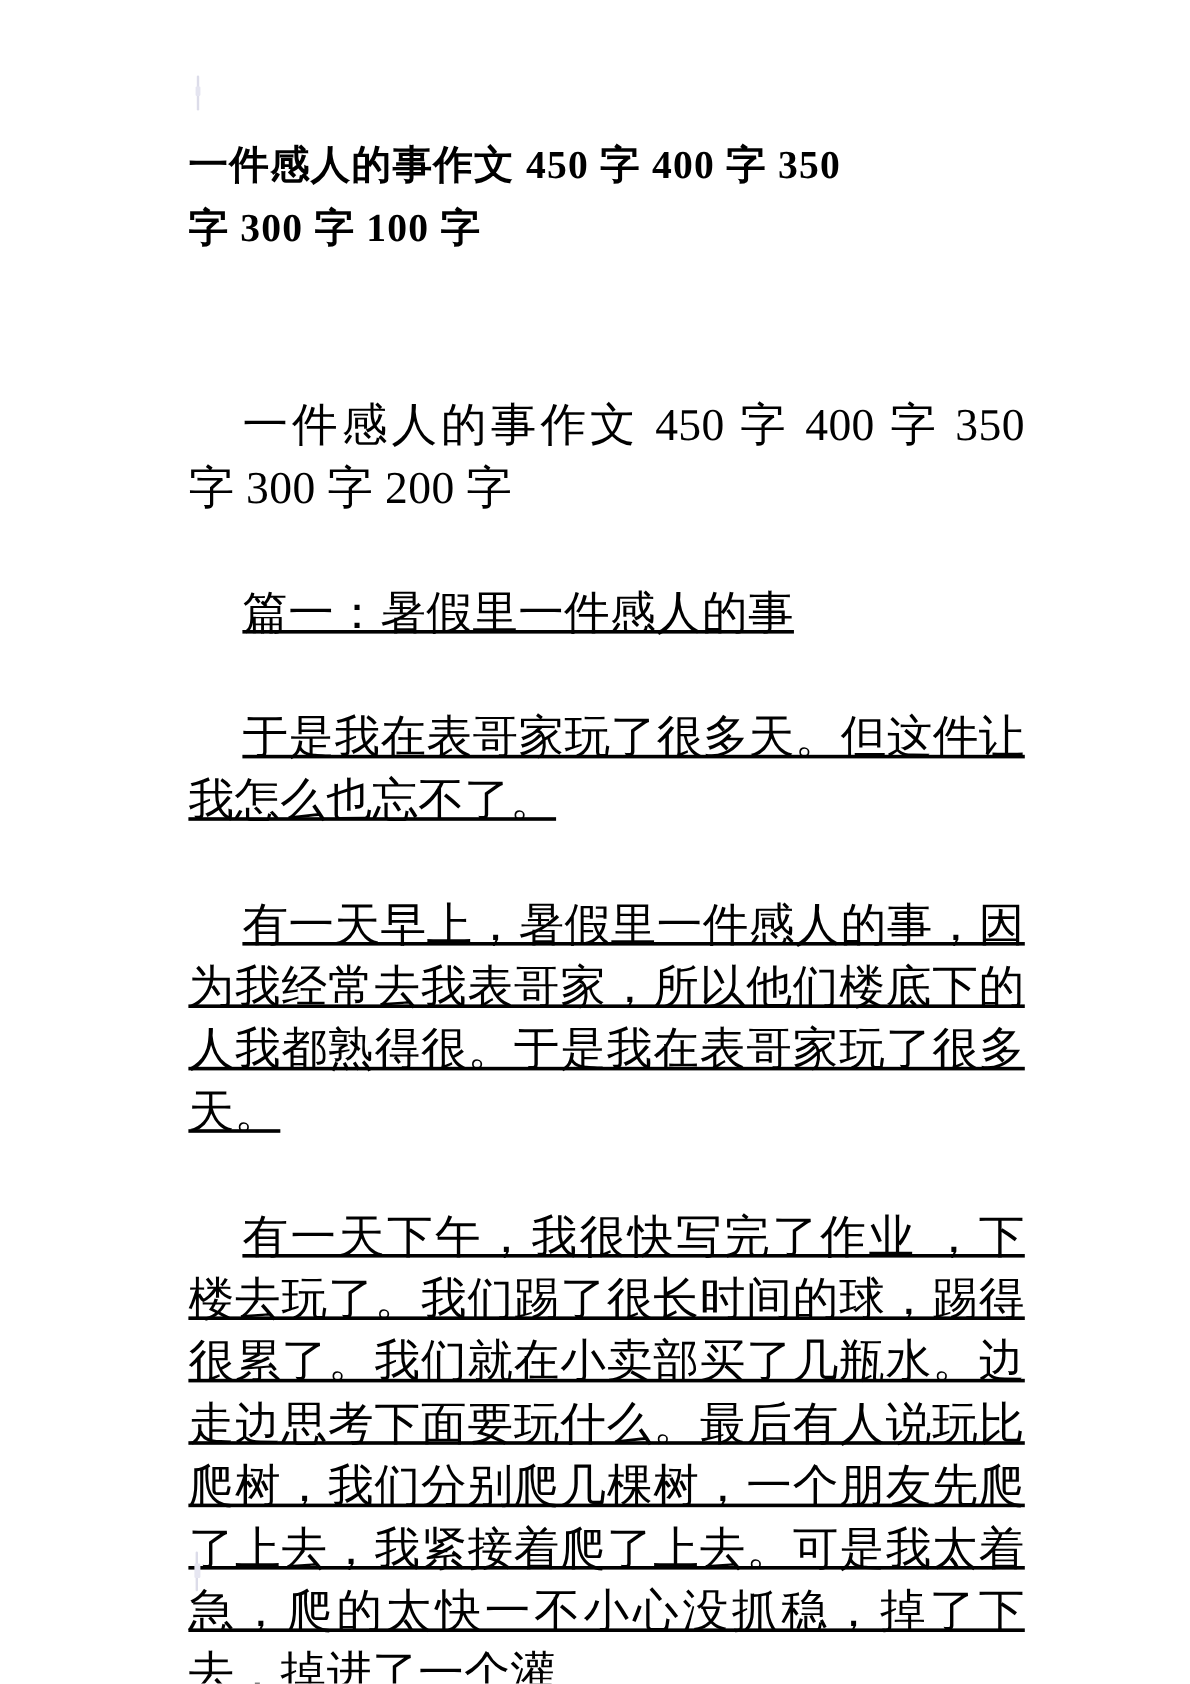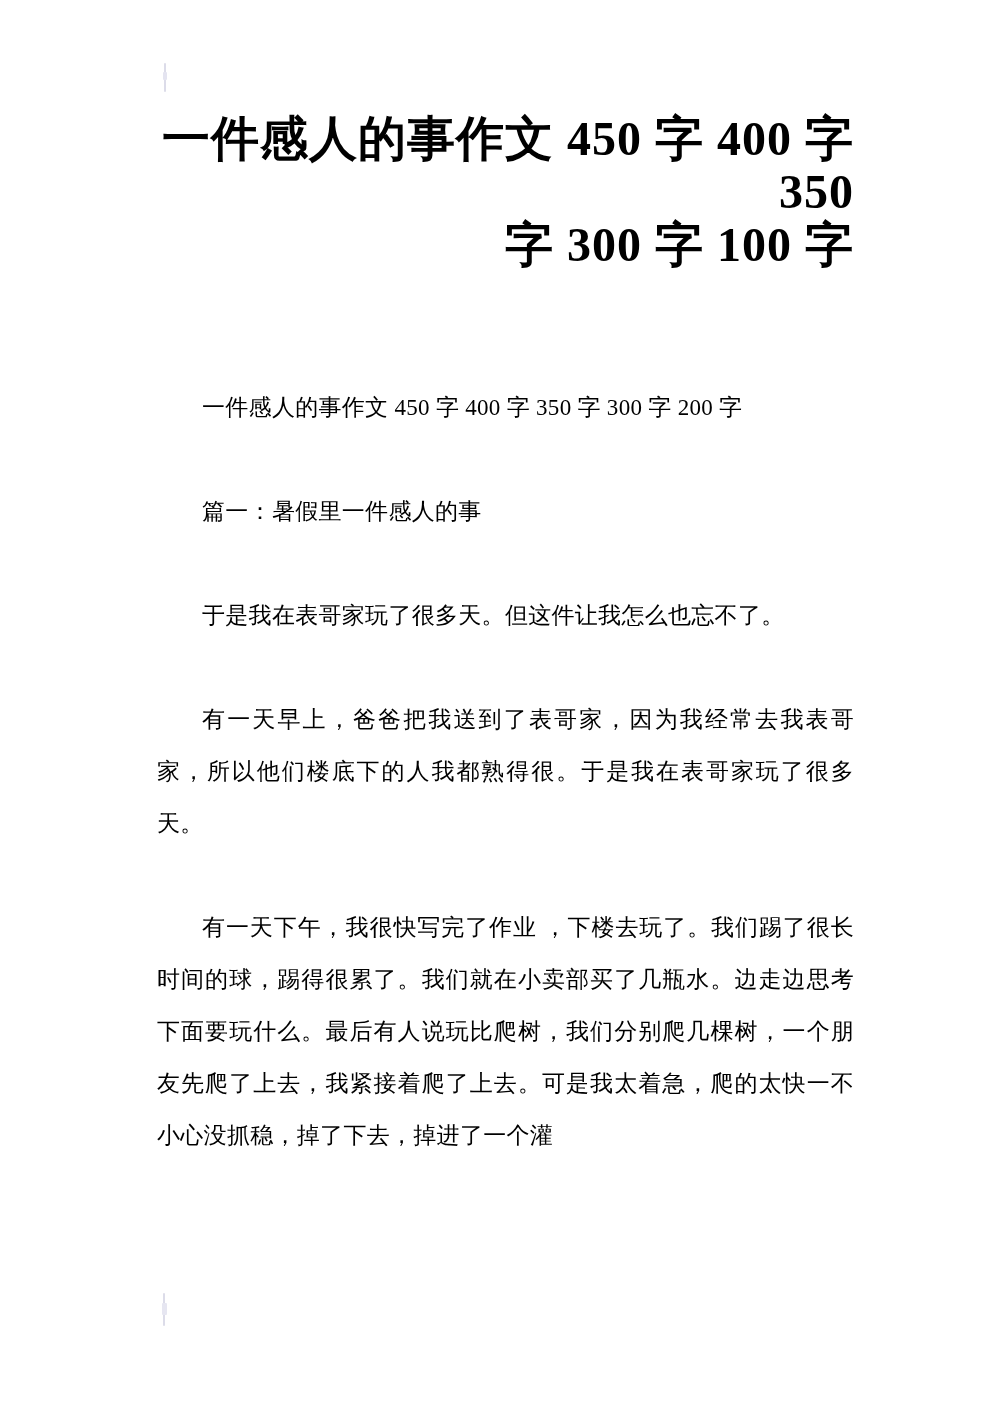--- a/index.html
+++ b/index.html
@@ -22,43 +22,44 @@
   }
   .content {
     position: absolute;
     left: 157px;
     top: 0;
     width: 697px;
   }
   .title {
     margin: 0;
     padding-top: 112px;
-    font-size: 48px;
+    font-size: 33px;
     line-height: 53px;
     font-weight: 700;
-    text-align: right;
+    text-align: left;
     letter-spacing: 1px;
   }
   .title .tline {
     display: block;
   }
   .para {
     margin: 0;
-    font-size: 23px;
+    font-size: 38px;
     line-height: 52px;
     text-indent: 45px;
     text-align: justify;
     text-justify: inter-character;
     letter-spacing: 0.3px;
   }
   .para.first {
     margin-top: 111px;
   }
   .para + .para {
     margin-top: 52px;
+    text-decoration: underline;
   }
   .artifact {
     position: absolute;
     background: #dcdce9;
     border-radius: 2px;
   }
   .artifact-top {
     left: 164px;
     top: 63px;
     width: 2px;
@@ -104,21 +105,21 @@
       <span class="tline">一件感人的事作文 450 字 400 字 350</span>
       <span class="tline">字 300 字 100 字</span>
     </h1>
 
     <p class="para first">一件感人的事作文 450 字 400 字 350 字 300 字 200 字</p>
 
     <p class="para">篇一：暑假里一件感人的事</p>
 
     <p class="para">于是我在表哥家玩了很多天。但这件让我怎么也忘不了。</p>
 
-    <p class="para">有一天早上，爸爸把我送到了表哥家，因为我经常去我表哥家，所以他们楼底下的人我都熟得很。于是我在表哥家玩了很多天。</p>
+    <p class="para">有一天早上，暑假里一件感人的事，因为我经常去我表哥家，所以他们楼底下的人我都熟得很。于是我在表哥家玩了很多天。</p>
 
     <p class="para">有一天下午，我很快写完了作业 ，下楼去玩了。我们踢了很长时间的球，踢得很累了。我们就在小卖部买了几瓶水。边走边思考下面要玩什么。最后有人说玩比爬树，我们分别爬几棵树，一个朋友先爬了上去，我紧接着爬了上去。可是我太着急，爬的太快一不小心没抓稳，掉了下去，掉进了一个灌</p>
 
   </div>
 
   <div class="artifact artifact-bottom"></div>
 
 </div>
 
 </body></html>

